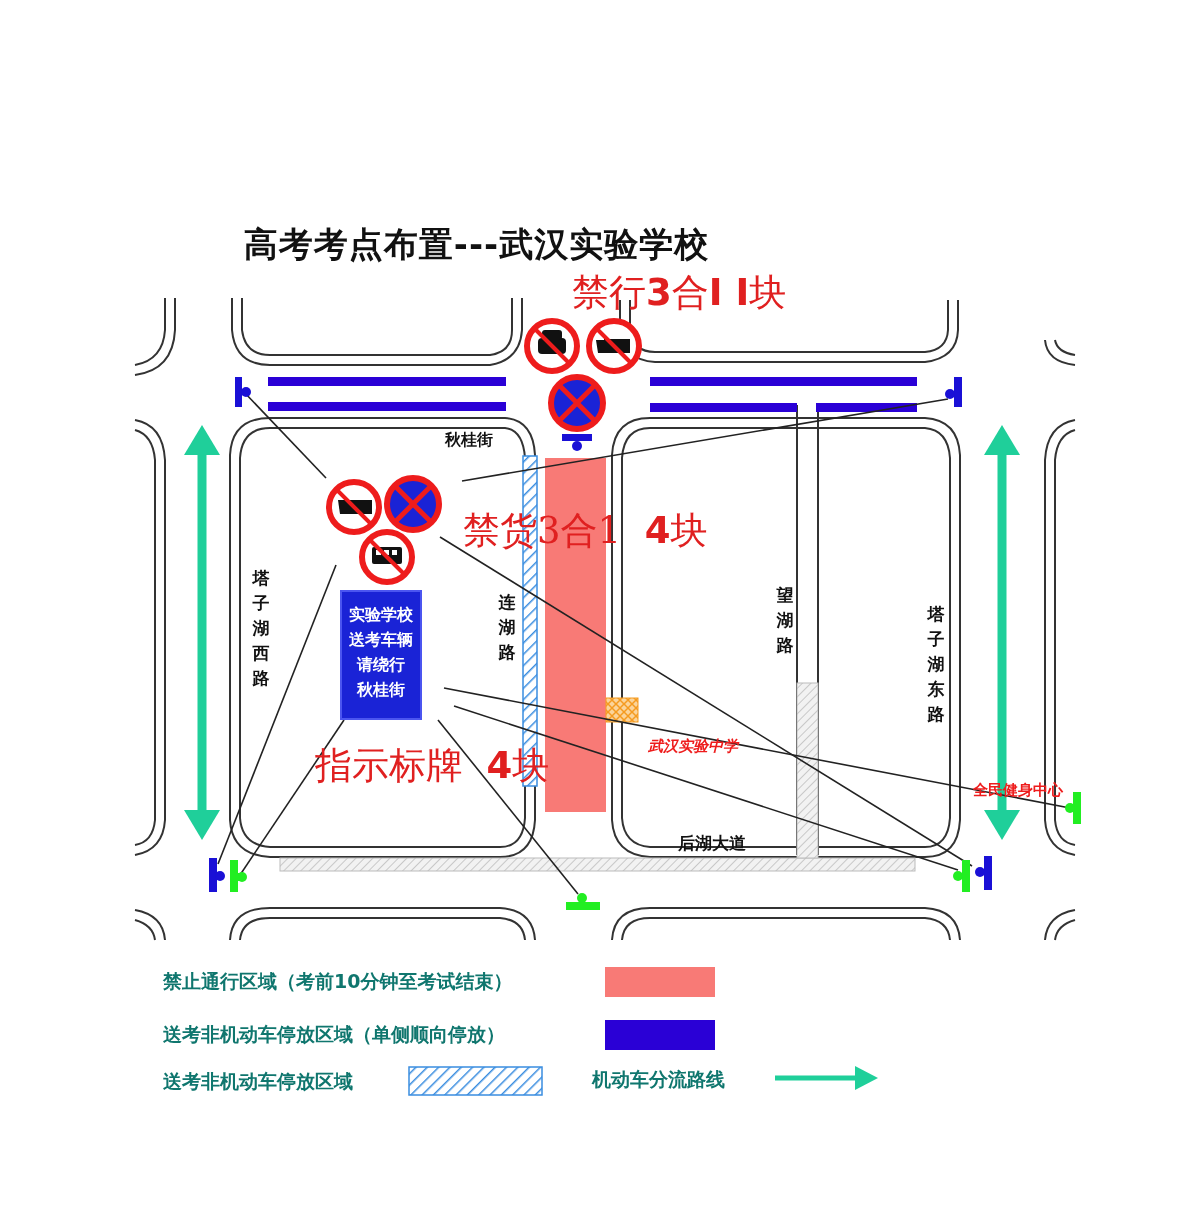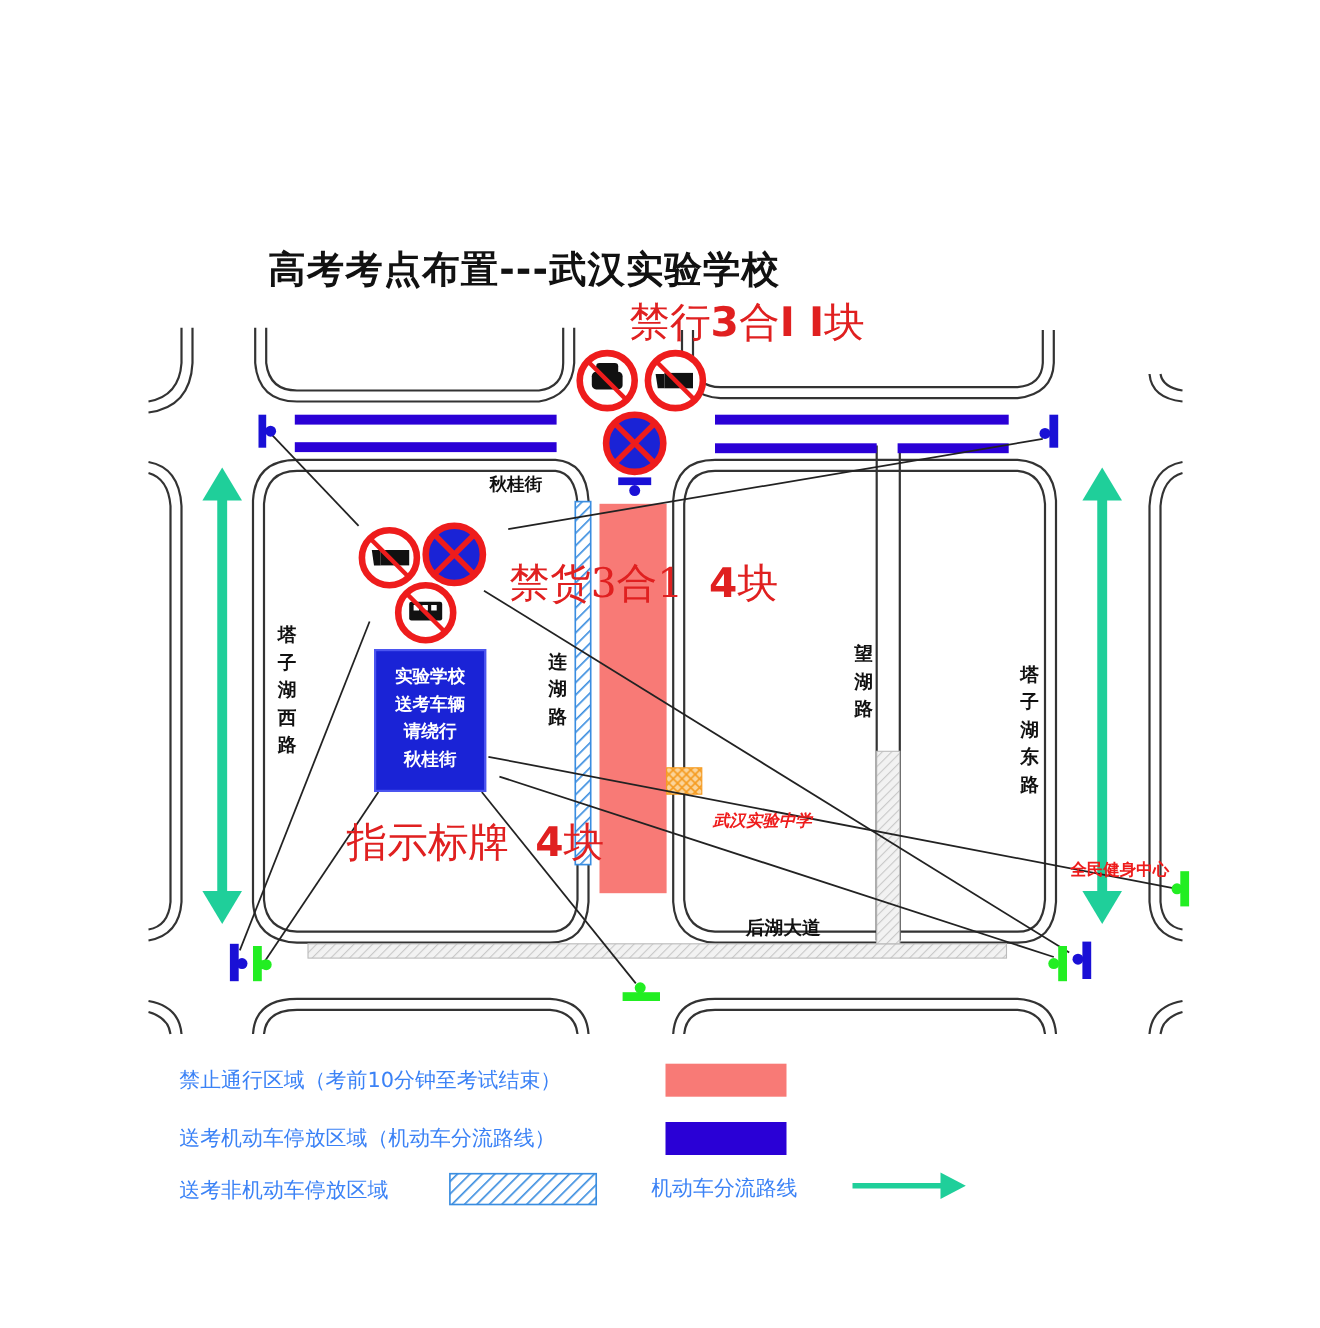--- a/index.html
+++ b/index.html
@@ -4,22 +4,22 @@
 <style>
   html,body{margin:0;padding:0;background:#ffffff;}
   body{width:1200px;height:1207px;position:relative;overflow:hidden;font-family:"DejaVu Sans",sans-serif;}
   .abs{position:absolute;}
   .title{left:0;width:953px;top:222px;text-align:center;font-size:34px;font-weight:bold;color:#111;letter-spacing:1px;}
   .red-label{color:#e02020;font-family:"DejaVu Serif",serif;}
   .red-label b{font-family:"DejaVu Sans",sans-serif;font-weight:bold;}
   .vlabel{font-size:17px;font-weight:bold;color:#111;line-height:25px;width:20px;text-align:center;}
   .hlabel{font-size:16px;font-weight:bold;color:#111;}
   .place{font-size:15px;font-weight:bold;color:#ee1c1c;}
-  .signboard{left:340px;top:590px;width:102px;height:130px;background:#1a23d6;border:2px solid #4b55f0;box-sizing:border-box;color:#fff;font-size:16px;font-weight:bold;text-align:center;padding-top:10px;line-height:25px;}
-  .legend-text{font-size:19px;font-weight:normal;color:#3b82f6;}
+  .signboard{left:340px;top:590px;width:82px;height:130px;background:#1a23d6;border:2px solid #4b55f0;box-sizing:border-box;color:#fff;font-size:16px;font-weight:bold;text-align:center;padding-top:10px;line-height:25px;}
+  .legend-text{font-size:19px;font-weight:bold;color:#0f766e;}
   svg{position:absolute;left:0;top:0;}
 </style>
 </head>
 <body>
 
 <div class="abs title">高考考点布置---武汉实验学校</div>
 
 <svg width="1200" height="1207" viewBox="0 0 1200 1207">
   <defs>
     <pattern id="hatchBlue" width="8" height="8" patternUnits="userSpaceOnUse" patternTransform="rotate(45)">
@@ -246,15 +246,15 @@
   <div>湖</div>
   <div>东</div>
   <div>路</div>
 </div>
 <div class="abs hlabel" style="left:678px;top:812px;font-size:17px;margin-top:20px;">后湖大道</div>
 
 <div class="abs place" style="left:648px;top:737px;font-style:italic;">武汉实验中学</div>
 <div class="abs place" style="left:973px;top:767px;margin-top:14px;">全民健身中心</div>
 
 <div class="abs legend-text" style="left:163px;top:969px;">禁止通行区域（考前10分钟至考试结束）</div>
-<div class="abs legend-text" style="left:163px;top:1022px;">送考机动车停放区域（机动车分流路线）</div>
+<div class="abs legend-text" style="left:163px;top:1022px;">送考非机动车停放区域（单侧顺向停放）</div>
 <div class="abs legend-text" style="left:163px;top:1069px;">送考非机动车停放区域</div>
 <div class="abs legend-text" style="left:592px;top:1067px;">机动车分流路线</div>
 
 </body></html>

